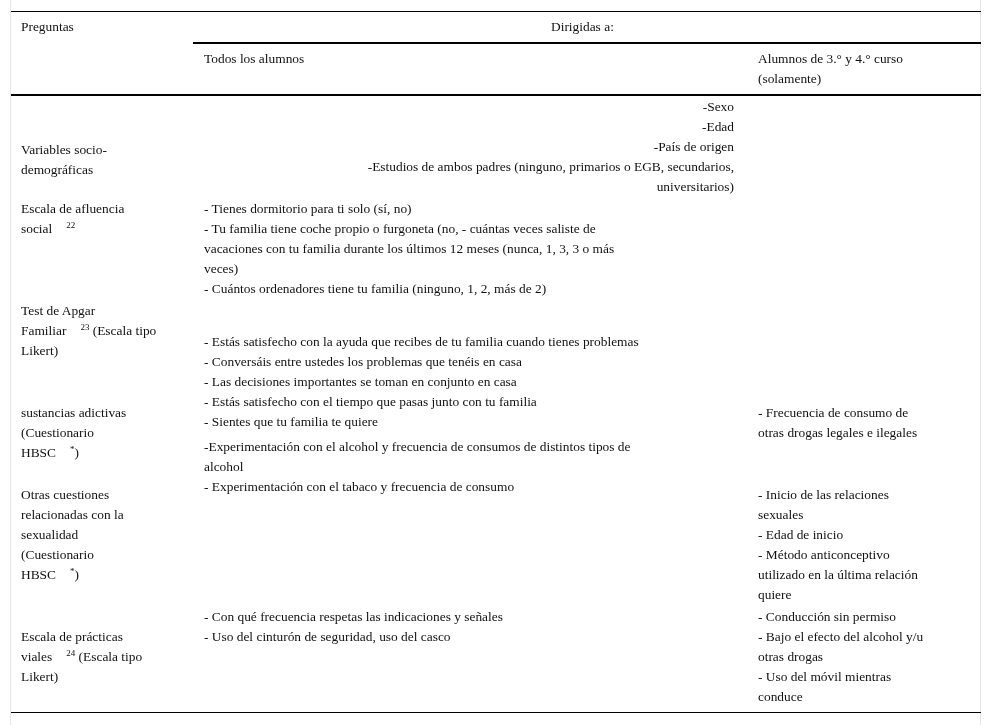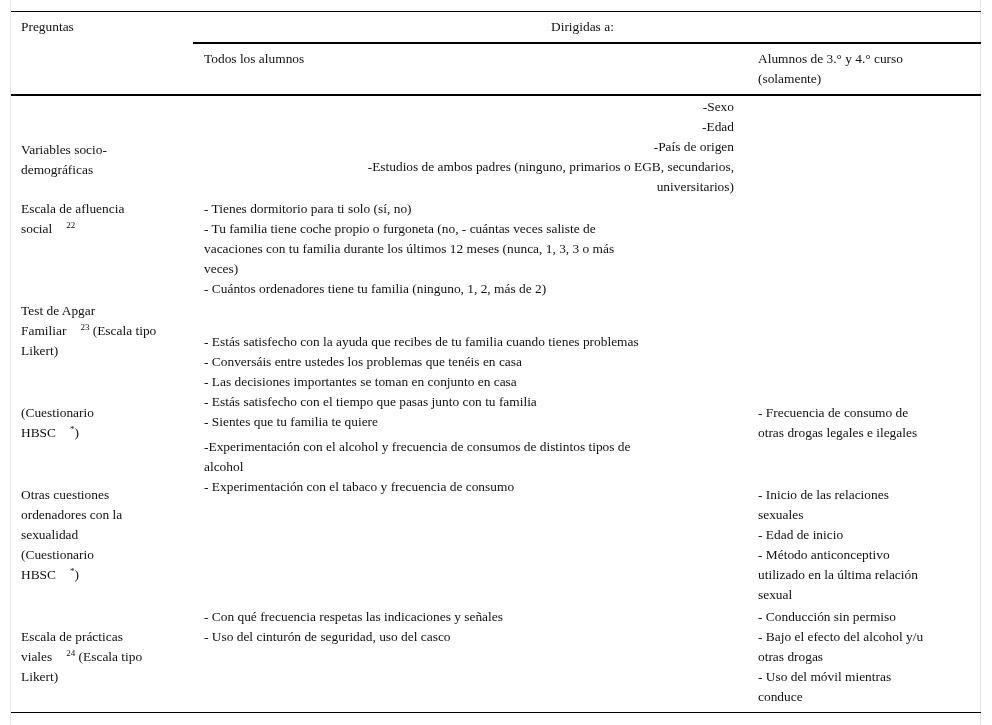--- a/index.html
+++ b/index.html
@@ -64,47 +64,48 @@
 </div>
 <div class="cell c2" style="top:286px;margin-top:46px;">
   <div>- Estás satisfecho con la ayuda que recibes de tu familia cuando tienes problemas</div>
   <div>- Conversáis entre ustedes los problemas que tenéis en casa</div>
   <div>- Las decisiones importantes se toman en conjunto en casa</div>
   <div>- Estás satisfecho con el tiempo que pasas junto con tu familia</div>
   <div>- Sientes que tu familia te quiere</div>
 </div>
 
 <div class="cell c1" style="top:403px;">
+  <div>sustancias adictivas</div>
   <div>(Cuestionario</div>
   <div><span>HBSC</span><sup>*</sup><span>)</span></div>
 </div>
 <div class="cell c2" style="top:403px;margin-top:34px;">
   <div>-Experimentación con el alcohol y frecuencia de consumos de distintos tipos de</div>
   <div>alcohol</div>
   <div>- Experimentación con el tabaco y frecuencia de consumo</div>
 </div>
 <div class="cell c3" style="top:403px;">
   <div>- Frecuencia de consumo de</div>
   <div>otras drogas legales e ilegales</div>
 </div>
 
 <div class="cell c1" style="top:485px;">
   <div>Otras cuestiones</div>
-  <div>ordenadores con la</div>
+  <div>relacionadas con la</div>
   <div>sexualidad</div>
   <div>(Cuestionario</div>
   <div><span>HBSC</span><sup>*</sup><span>)</span></div>
 </div>
 <div class="cell c3" style="top:485px;">
   <div>- Inicio de las relaciones</div>
   <div>sexuales</div>
   <div>- Edad de inicio</div>
   <div>- Método anticonceptivo</div>
   <div>utilizado en la última relación</div>
-  <div>sexual</div>
+  <div>quiere</div>
 </div>
 
 <div class="cell c1" style="top:627px;">
   <div>Escala de prácticas</div>
   <div><span>viales</span><sup>24</sup><span> (Escala tipo</span></div>
   <div>Likert)</div>
 </div>
 <div class="cell c2" style="top:607px;">
   <div>- Con qué frecuencia respetas las indicaciones y señales</div>
   <div>- Uso del cinturón de seguridad, uso del casco</div>

